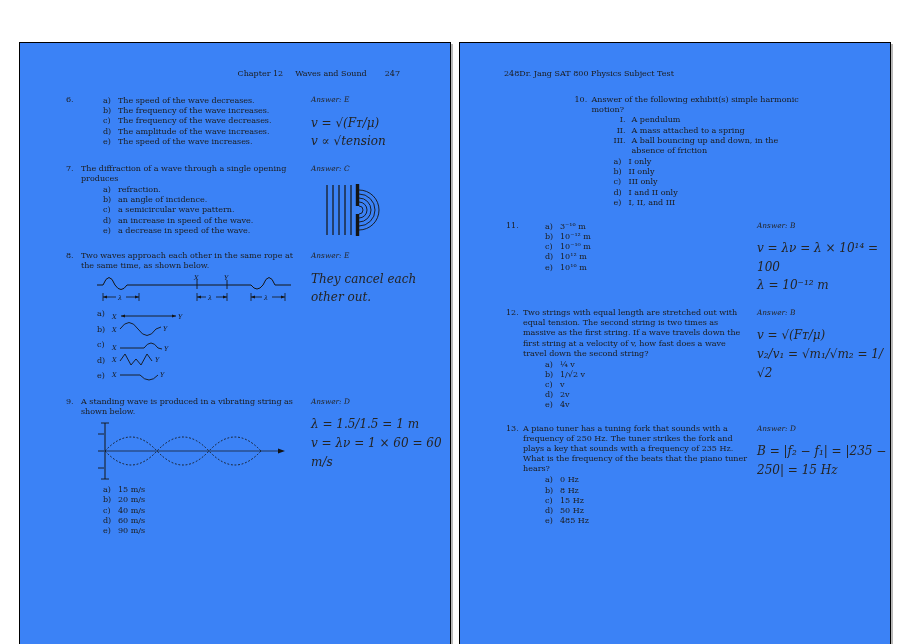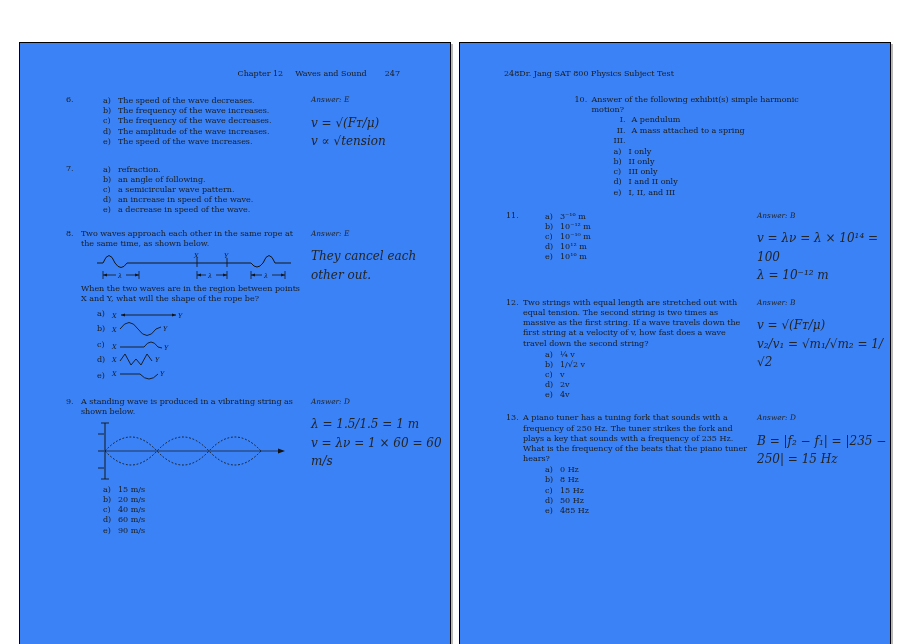--- a/index.html
+++ b/index.html
@@ -89,41 +89,61 @@
       <div class="ans">
         <div class="alabel">Answer: E</div>
         <div class="work">v = √(Fᴛ/μ)</div>
         <div class="work">v ∝ √tension</div>
       </div>
     </div>
 
     <div class="q">
       <div class="qnum">7.</div>
       <div class="qbody">
+        <div class="qtext">The diffraction of a wave through a single opening produces</div>
         <div class="opts">
           <div class="opt">
               <span class="ol">a)</span>
               <span class="ot">refraction.</span>
             </div>
           <div class="opt">
               <span class="ol">b)</span>
-              <span class="ot">an angle of following.</span>
+              <span class="ot">an angle of incidence.</span>
             </div>
           <div class="opt">
               <span class="ol">c)</span>
               <span class="ot">a semicircular wave pattern.</span>
             </div>
           <div class="opt">
               <span class="ol">d)</span>
               <span class="ot">an increase in speed of the wave.</span>
             </div>
           <div class="opt">
               <span class="ol">e)</span>
               <span class="ot">a decrease in speed of the wave.</span>
             </div>
+        </div>
+      </div>
+      <div class="ans">
+        <div class="alabel">Answer: C</div>
+        <div class="diff-wrap">
+          <svg width="70" height="56" viewBox="0 0 70 56">
+            <line x1="4" y1="3" x2="4" y2="53" stroke-width="1.2"></line>
+            <line x1="10" y1="3" x2="10" y2="53" stroke-width="1.2"></line>
+            <line x1="16" y1="3" x2="16" y2="53" stroke-width="1.2"></line>
+            <line x1="22" y1="3" x2="22" y2="53" stroke-width="1.2"></line>
+            <line x1="28" y1="3" x2="28" y2="53" stroke-width="1.2"></line>
+            <line x1="34.5" y1="2" x2="34.5" y2="24" stroke-width="3.4"></line>
+            <line x1="34.5" y1="32" x2="34.5" y2="54" stroke-width="3.4"></line>
+            <path d="M36,24 A4,4 0 0 1 36,32" stroke-width="0.9"></path>
+            <path d="M36,20 A8,8 0 0 1 36,36" stroke-width="0.9"></path>
+            <path d="M36,16 A12,12 0 0 1 36,40" stroke-width="0.9"></path>
+            <path d="M36,12 A16,16 0 0 1 36,44" stroke-width="0.9"></path>
+            <path d="M36,8 A20,20 0 0 1 36,48" stroke-width="0.9"></path>
+          </svg>
         </div>
       </div>
     </div>
 
     <div class="q">
       <div class="qnum">8.</div>
       <div class="qbody">
         <div class="qtext">Two waves approach each other in the same rope at the same time, as shown below.</div>
         <div class="rope-wrap">
           <svg width="204" height="30" viewBox="0 0 204 30">
@@ -148,21 +168,20 @@
             <text class="dg" x="113" y="25.8">λ</text>
             <line x1="156" y1="19" x2="156" y2="27" stroke-width="0.8"></line>
             <line x1="190" y1="19" x2="190" y2="27" stroke-width="0.8"></line>
             <line x1="156" y1="23" x2="167" y2="23" stroke-width="0.8"></line>
             <line x1="177" y1="23" x2="190" y2="23" stroke-width="0.8"></line>
             <polygon points="156,23 160,21.4 160,24.6"></polygon>
               <polygon points="190,23 186,21.4 186,24.6"></polygon>
             <text class="dg" x="169" y="25.8">λ</text>
           </svg>
         </div>
-        <div class="qtext">When the two waves are in the region between points X and Y, what will the shape of the rope be?</div>
         <div class="dopts">
           <div class="dopt">
             <span class="dol">a)</span>
             <svg width="96" height="15" viewBox="0 0 96 15">
               <text class="dg" x="2" y="11.5">X</text>
               <line x1="11" y1="9" x2="66" y2="9" stroke-width="0.9"></line>
               <polygon points="11,9 15,7.4 15,10.6"></polygon>
                 <polygon points="66,9 62,7.4 62,10.6"></polygon>
               <text class="dg" x="68" y="11.5">Y</text>
             </svg>
@@ -269,20 +288,21 @@
           <div class="ropt">
               <span class="rl">I.</span>
               <span class="rt">A pendulum</span>
             </div>
           <div class="ropt">
               <span class="rl">II.</span>
               <span class="rt">A mass attached to a spring</span>
             </div>
           <div class="ropt">
               <span class="rl">III.</span>
+              <span class="rt">A ball bouncing up and down, in the absence of friction</span>
             </div>
         </div>
         <div class="opts">
           <div class="opt">
               <span class="ol">a)</span>
               <span class="ot">I only</span>
             </div>
           <div class="opt">
               <span class="ol">b)</span>
               <span class="ot">II only</span>

